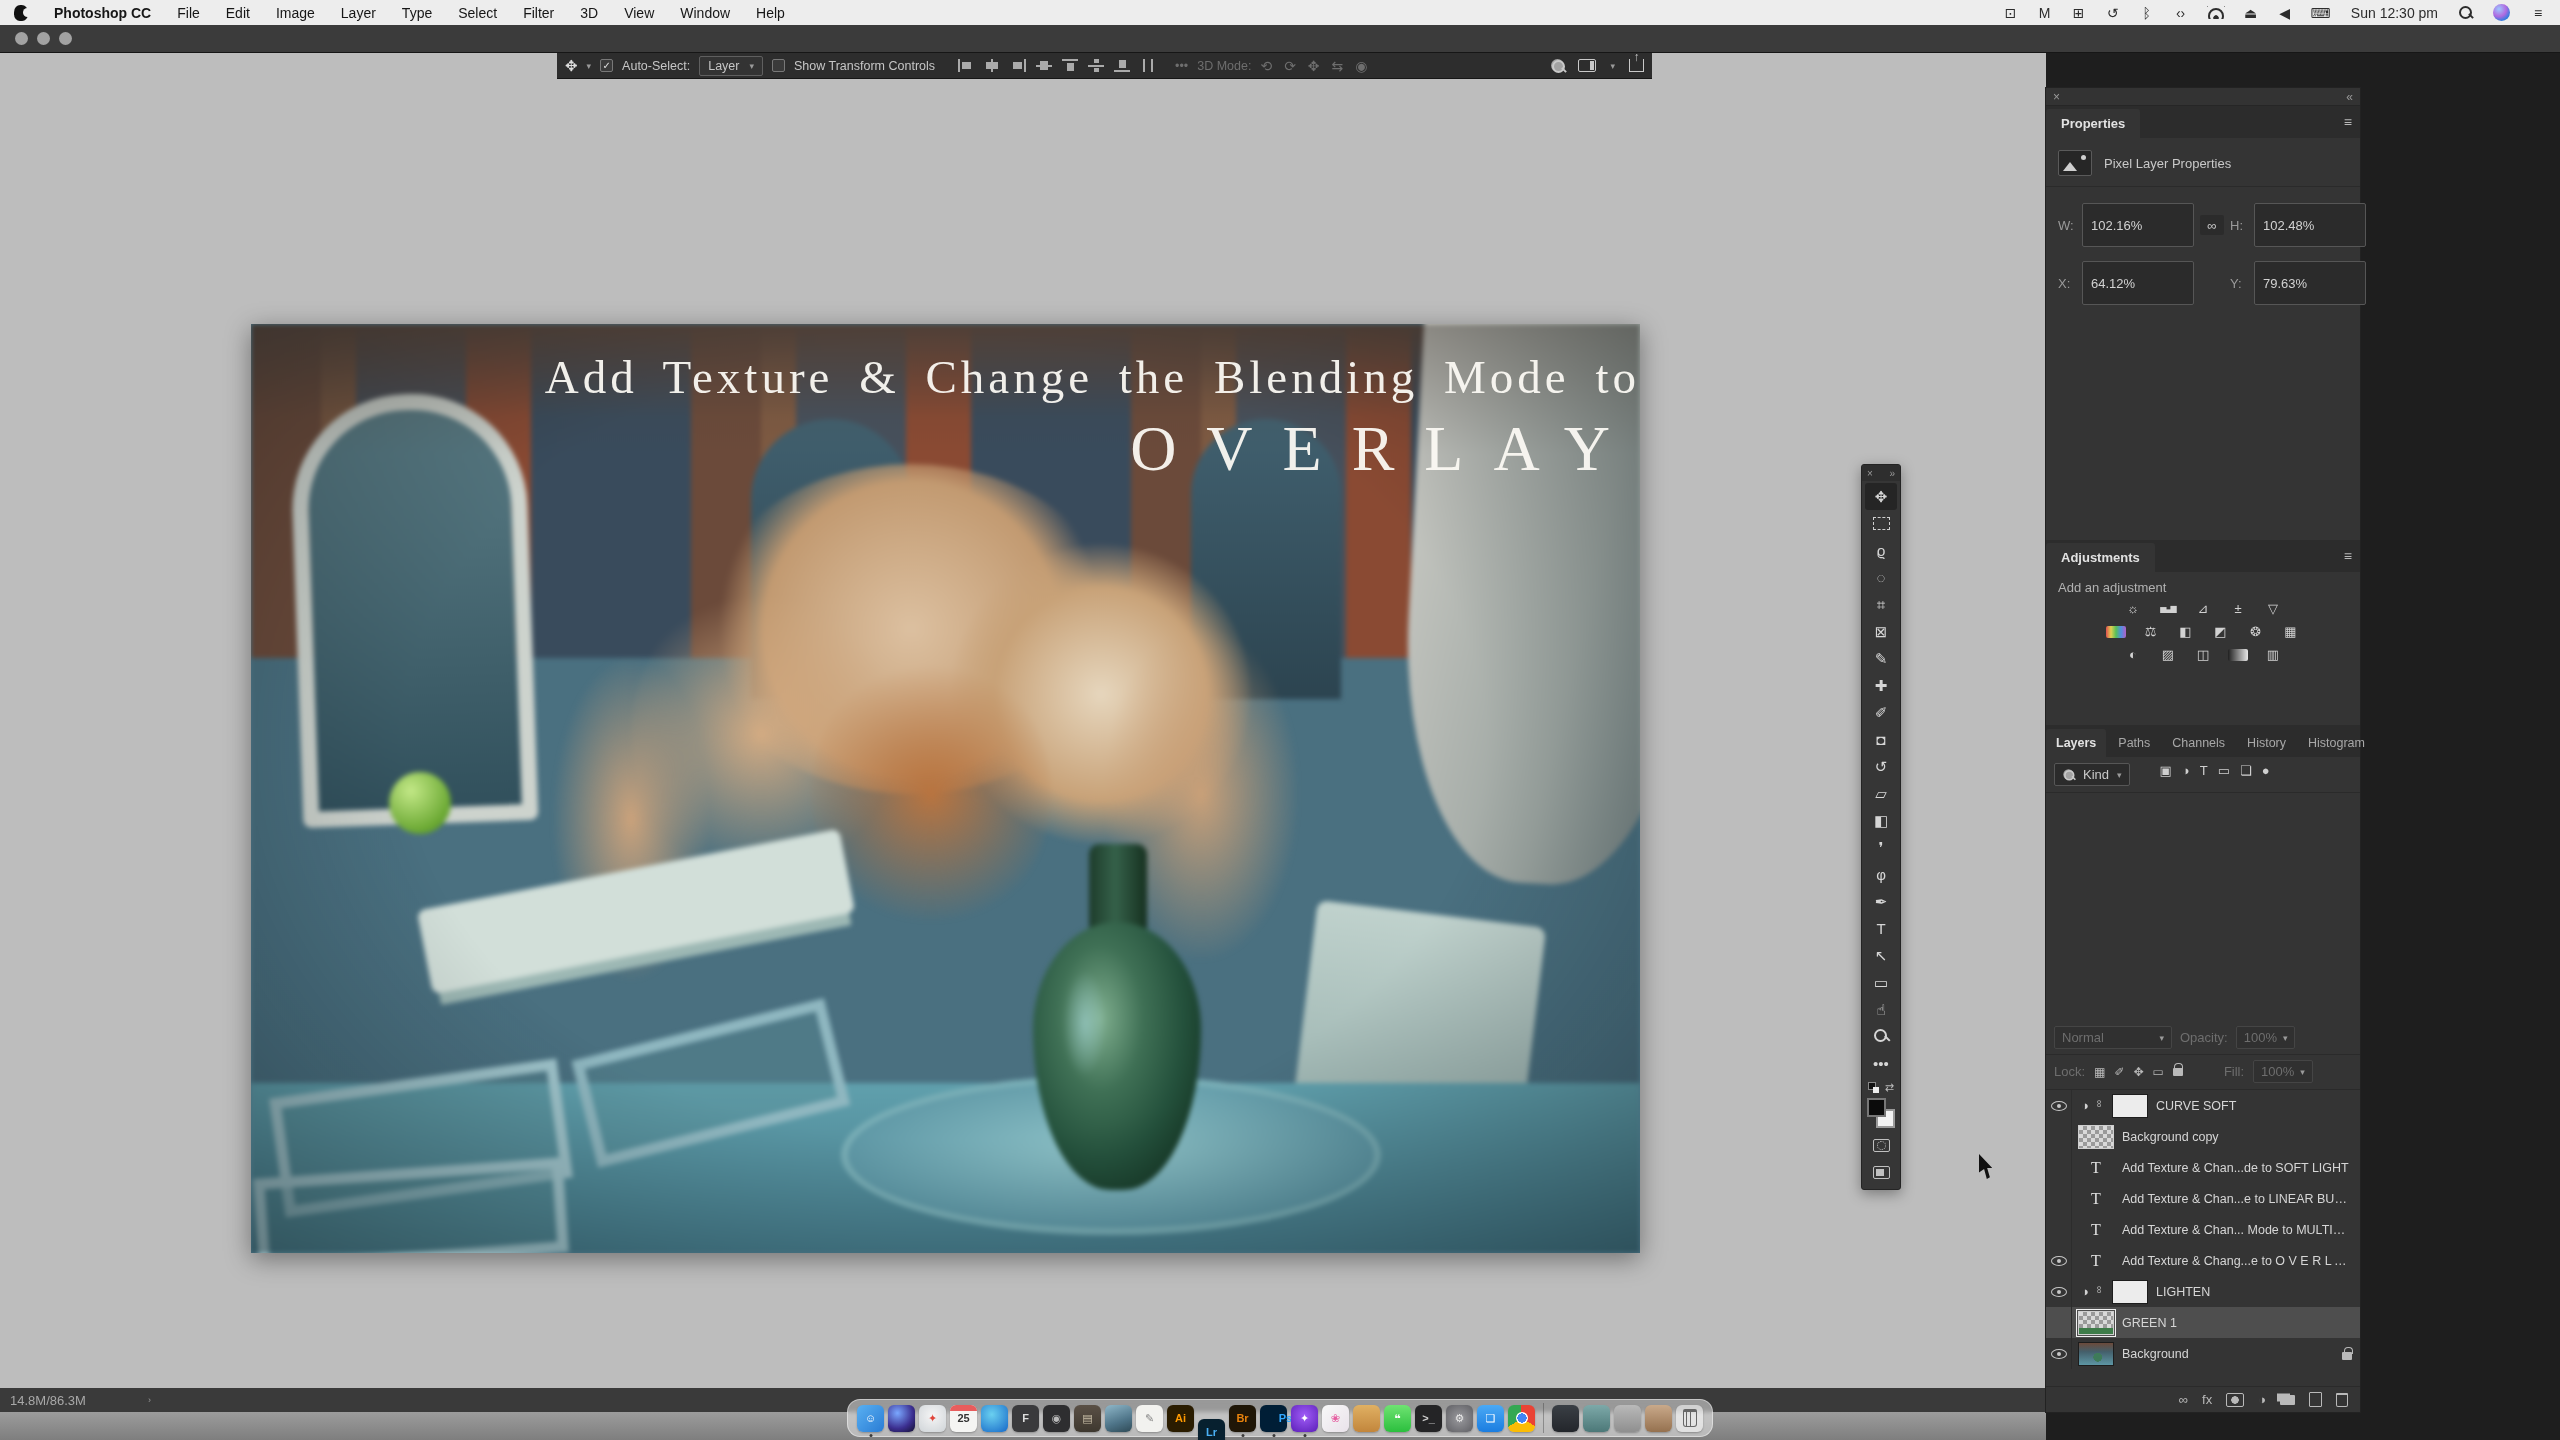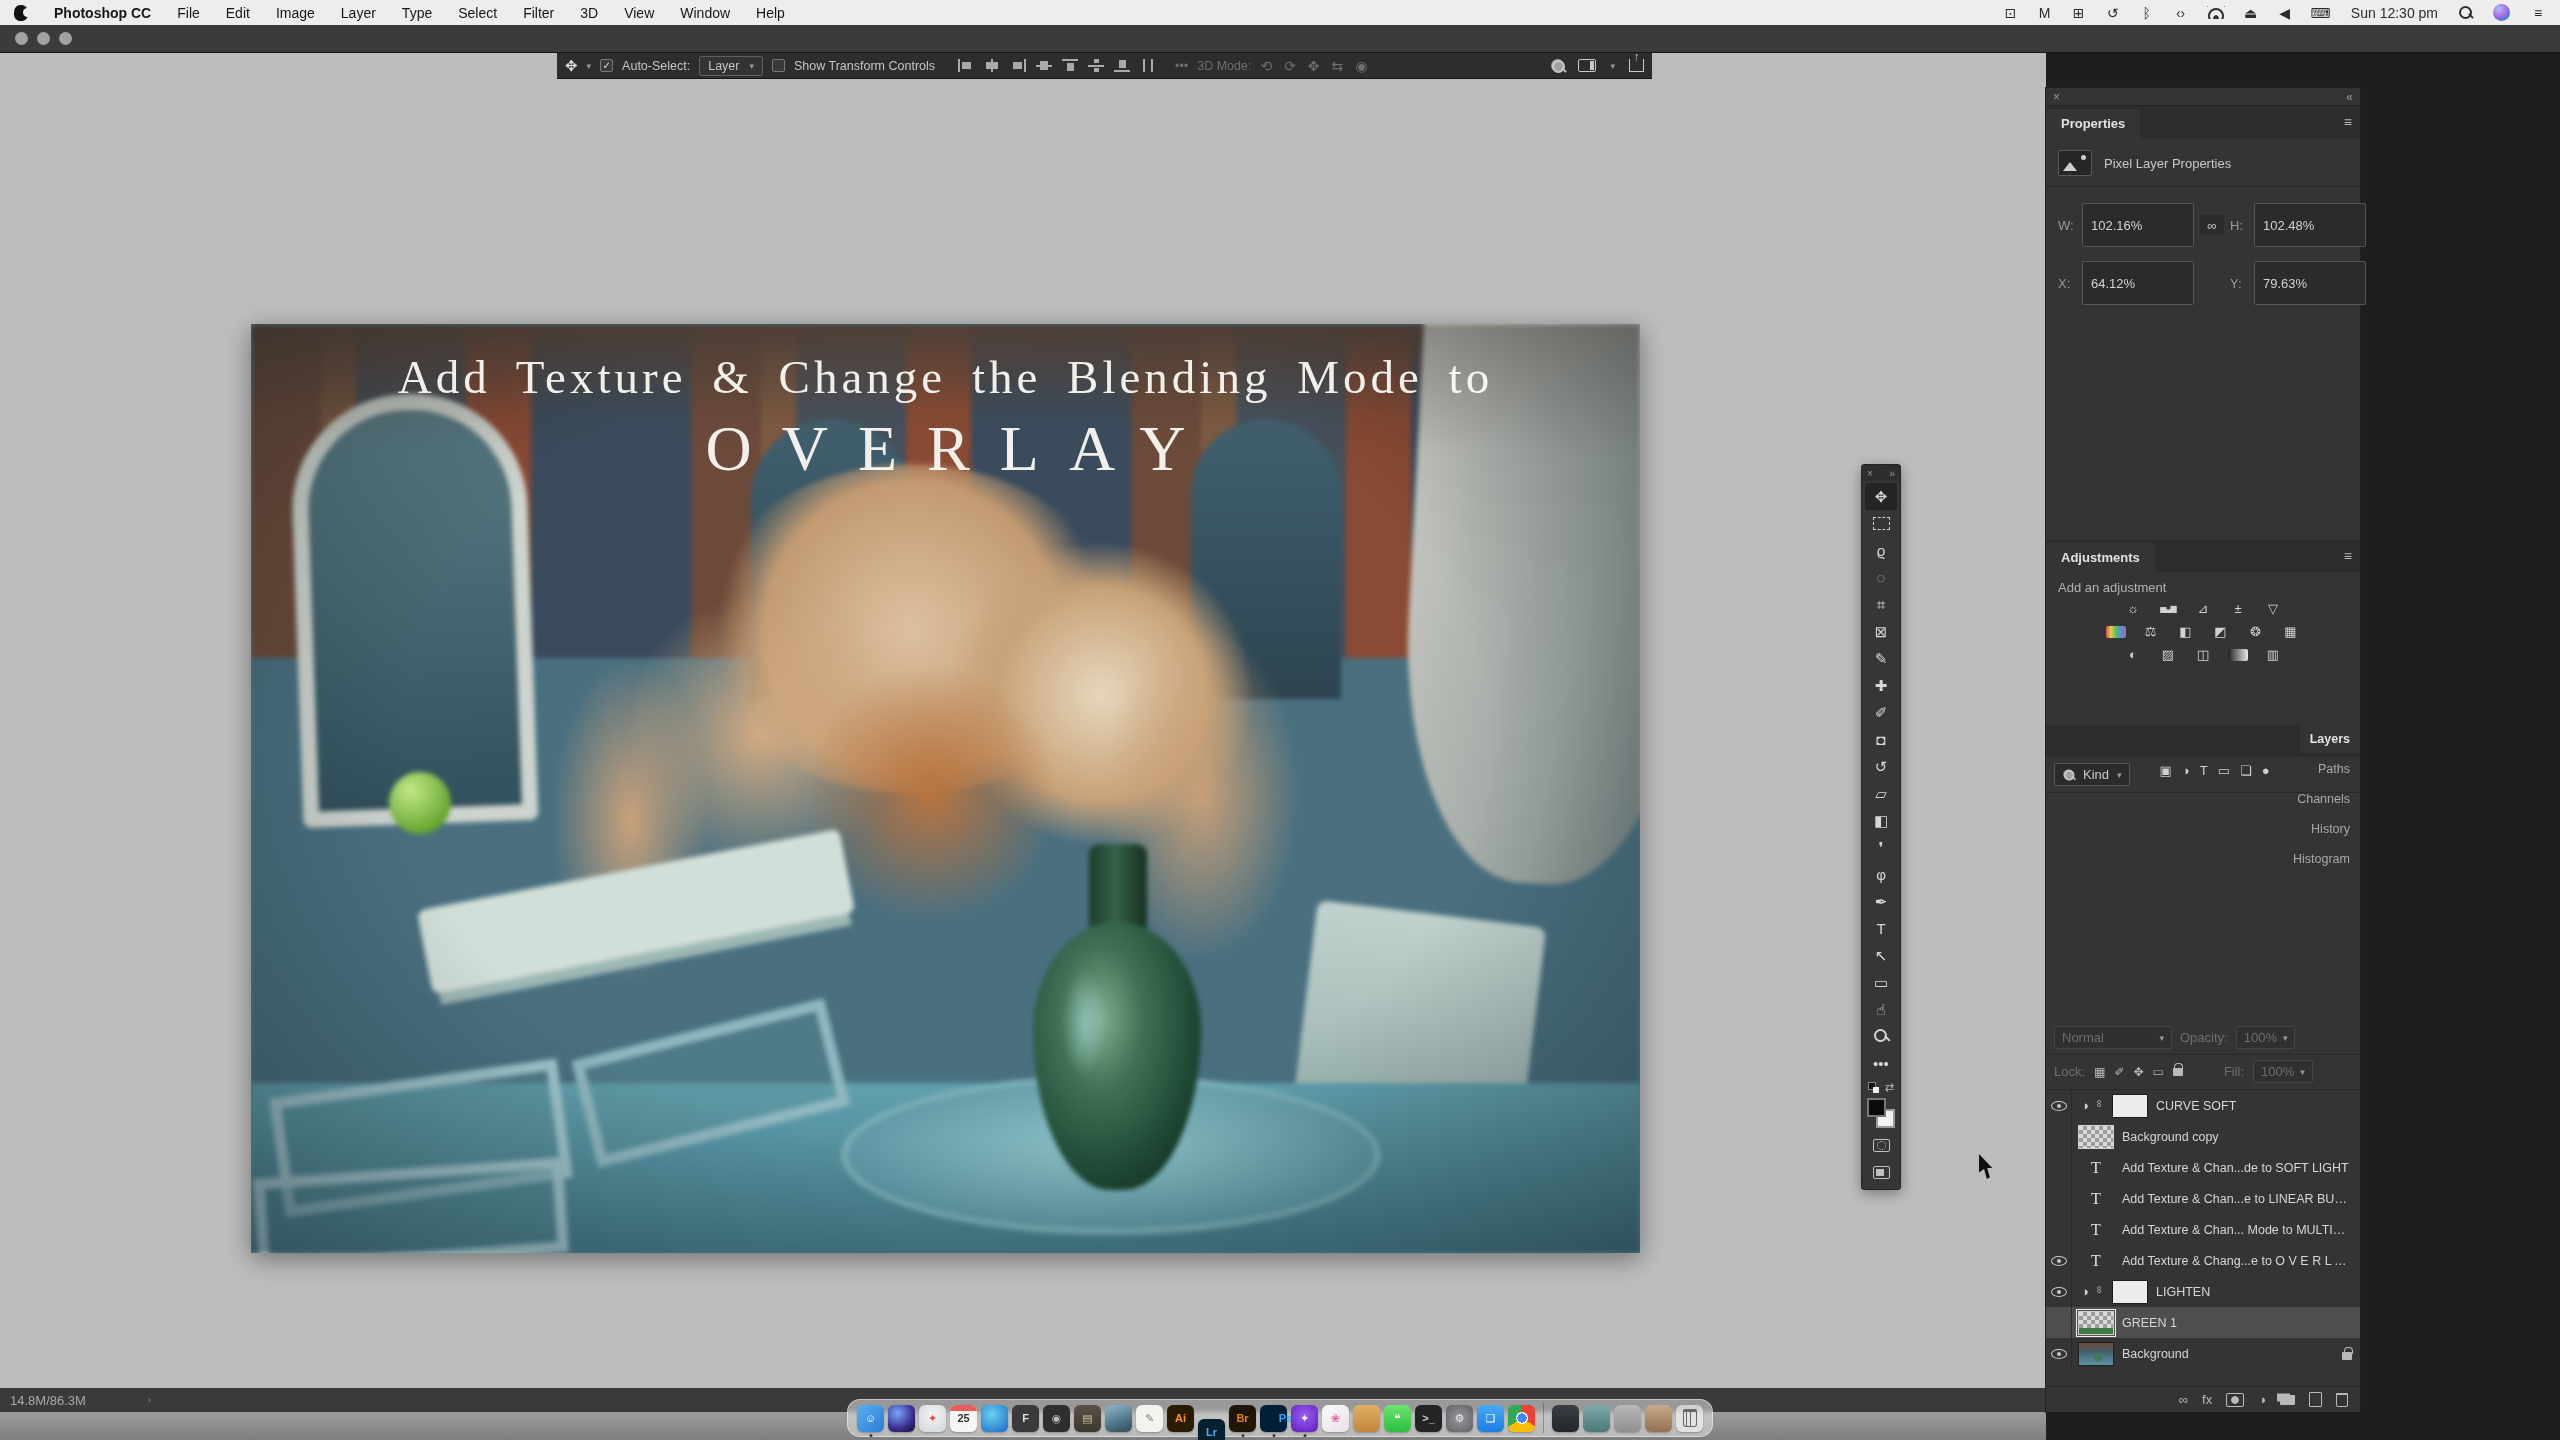--- a/index.html
+++ b/index.html
@@ -76,21 +76,21 @@
   .f1 { left:25px; bottom:55px; width:290px; height:120px; transform:rotate(-8deg); }
   .f2 { left:5px; bottom:-10px; width:310px; height:95px; transform:rotate(-4deg); }
   .f3 { left:330px; bottom:115px; width:260px; height:110px; transform:rotate(-14deg); border-color:#8fb7c0; }
   .pa-vase-neck { left:838px; top:520px; width:58px; height:100px; background:linear-gradient(90deg,#1d3b2a,#35614a 45%,#16301f); border-radius:10px; }
   .pa-vase { left:782px; top:598px; width:168px; height:268px; border-radius:50% 50% 46% 46% / 40% 40% 60% 60%;
      background:radial-gradient(ellipse at 40% 36%, #7fae8e 0%, #3f7055 30%, #24513c 58%, #12301f 88%); }
   .pa-vase::after { content:""; position:absolute; left:18%; top:18%; width:26%; height:40%; border-radius:50%;
      background:radial-gradient(ellipse, rgba(170,220,225,.55), rgba(170,220,225,0) 70%); }
   .pa-vign { inset:0; background:radial-gradient(ellipse at 50% 45%, rgba(0,0,0,0) 55%, rgba(8,14,18,.38) 100%); }
   .pa-haze { left:0; top:0; width:100%; height:130px; background:linear-gradient(rgba(70,60,50,.30),rgba(70,60,50,0)); }
-  .photo-text { position:absolute; left:0; top:0; width:100%; text-align:center; color:rgba(252,250,244,.94);
+  .photo-text { position:absolute; left:0; top:0; width:100%; text-align:right; color:rgba(252,250,244,.94);
      font-family:"Liberation Serif","DejaVu Serif",serif; z-index:5; }
   .pt1 { margin-top:26px; font-size:47px; letter-spacing:4px; word-spacing:10px; font-weight:400; }
   .pt2 { margin-top:8px; font-size:64px; letter-spacing:30px; text-indent:30px; }
 
   
   .optionsbar { position:absolute; left:557px; top:53px; width:1095px; height:26px; background:#2d2d2d;
      border-bottom:1px solid #161616; display:flex; align-items:center; gap:9px; padding:0 8px; z-index:45;
      font-size:12.5px; color:#c6c6c6; }
   .ob-tool { font-size:15px; color:#dedede; }
   .chev { font-size:9px; color:#9a9a9a; }
@@ -165,21 +165,21 @@
   .adj-rows { display:flex; flex-direction:column; gap:4px; align-items:center; }
   .adj-row { display:flex; gap:11px; justify-content:center; }
   .adj-ic { width:24px; height:19px; display:flex; align-items:center; justify-content:center; font-size:13px; color:#d2d2d2; }
   .adj-ic[data-icon="levels-icon"] { font-size:8px; letter-spacing:-1px; }
   .adj-ic[data-icon="hue-saturation-icon"]::before { content:""; width:20px; height:12px; border-radius:2px;
      background:linear-gradient(90deg,#e05050,#e0d050,#58c058,#5090e0,#b060c8); }
   .adj-ic[data-icon="gradient-map-icon"]::before { content:""; width:20px; height:12px; border-radius:2px;
      background:linear-gradient(90deg,#202020,#e8e8e8); }
 
   .layerspanel { flex:1; display:flex; flex-direction:column; min-height:0; }
-  .ltabs { height:32px; background:#2c2c2c; display:flex; align-items:flex-end; gap:2px; padding-left:0; position:relative;flex-direction:column; }
+  .ltabs { height:32px; background:#2c2c2c; display:flex; align-items:flex-end; gap:2px; padding-left:0; position:relative; }
   .ltab { padding:7px 10px; font-size:12.5px; color:#a8a8a8; }
   .ltab.active { background:#343434; color:#e2e2e2; font-weight:bold; border-radius:3px 3px 0 0; }
   .lfilter { display:flex; align-items:flex-start; gap:24px; padding:6px 8px; border-bottom:1px solid #2a2a2a; }
   .kindbox { display:flex; align-items:center; gap:8px; background:#2b2b2b; border:1px solid #565656; border-radius:2px;
      padding:3px 7px; }
   .fic { font-size:13px; color:#cfcfcf; }
   .lblend { display:flex; align-items:center; gap:8px; padding:5px 8px; border-bottom:1px solid #2a2a2a; }
   .blendbox { display:flex; align-items:center; justify-content:space-between; width:118px; background:#303030;
      border:1px solid #454545; border-radius:2px; padding:3px 7px; color:#6e6e6e; }
   .opbox { display:flex; align-items:center; gap:6px; background:#303030; border:1px solid #454545; border-radius:2px;

